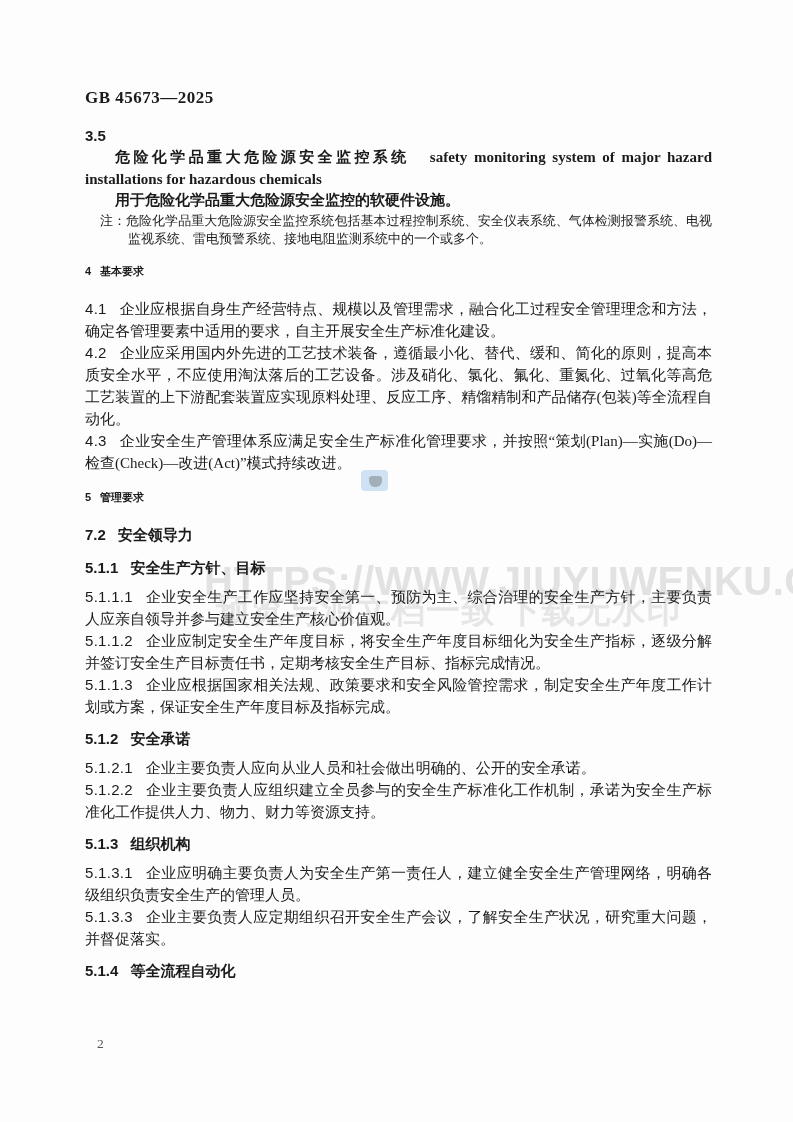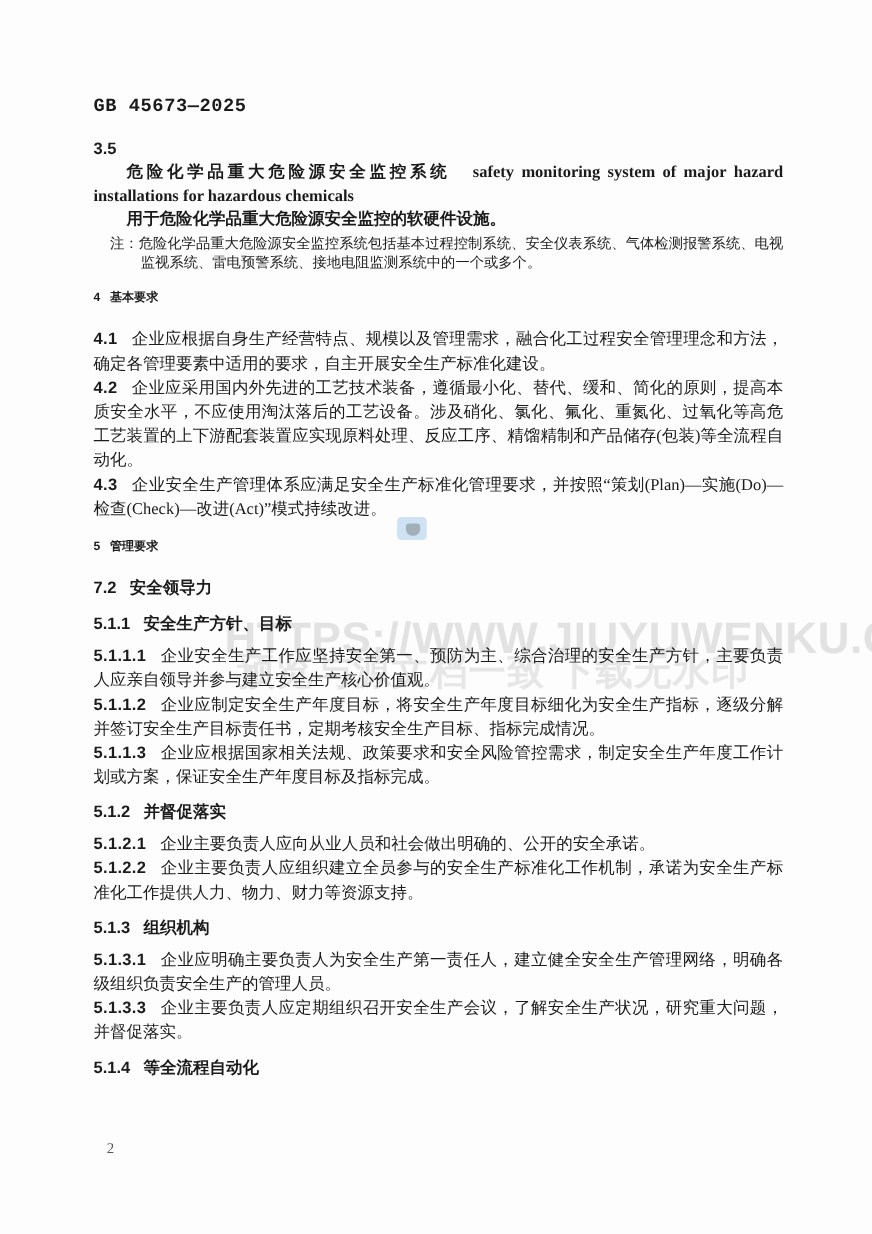--- a/index.html
+++ b/index.html
@@ -36,21 +36,21 @@
     position:absolute; left:216px; top:588px;
     font-family:"Liberation Sans","DejaVu Sans",sans-serif;
     font-weight:bold; font-size:34px; letter-spacing:1px;
     color:#e6e6e6; white-space:nowrap;
   }
 
   
   .content { position:absolute; left:85px; top:88px; width:627px; z-index:2; }
 
   .doc-code {
-    font-family:Liberation Mono, monospace;
+    font-family:Liberation Serif, serif;
     font-weight:bold; font-size:17px; line-height:20px;
     letter-spacing:.5px; margin:0 0 18px 0;
   }
   .clause-num {
     font-family:"Liberation Sans","DejaVu Sans",sans-serif;
     font-weight:bold; font-size:15px; line-height:20px; margin:0;
   }
   .term { margin:0; font-size:15px; line-height:21.5px; text-indent:2em; font-weight:bold; text-align:justify; }
   .term .term-zh { font-family:"Liberation Sans","DejaVu Sans",sans-serif; letter-spacing:.5px; }
   .term .term-en { font-family:"Liberation Serif","DejaVu Serif",serif; margin-left:.9em; }
@@ -71,21 +71,21 @@
   }
   .sub3-h {
     font-family:"Liberation Sans","DejaVu Sans",sans-serif;
     font-weight:bold; font-size:15px; line-height:21px; margin:10px 0 8px;
   }
   .h-num { margin-right:.8em; }
 
   .clause { margin:0; font-size:15px; line-height:22px; text-align:justify; }
   .clause .pnum {
     font-family:"Liberation Sans","DejaVu Sans",sans-serif;
-    font-weight:bold; margin-right:.85em; letter-spacing:.3px;
+    font-weight:normal; margin-right:.85em; letter-spacing:.3px;
   }
 
   .footer-page {
     position:absolute; left:97px; top:1036px; z-index:2;
     font-size:13.5px; color:#555;
   }
 </style>
 </head>
 <body>
 
@@ -143,21 +143,21 @@
       <span class="pnum">5.1.1.1</span><span>企业安全生产工作应坚持安全第一、预防为主、综合治理的安全生产方针，主要负责人应亲自领导并参与建立安全生产核心价值观。</span>
     </p>
     <p class="clause">
       <span class="pnum">5.1.1.2</span><span>企业应制定安全生产年度目标，将安全生产年度目标细化为安全生产指标，逐级分解并签订安全生产目标责任书，定期考核安全生产目标、指标完成情况。</span>
     </p>
     <p class="clause">
       <span class="pnum">5.1.1.3</span><span>企业应根据国家相关法规、政策要求和安全风险管控需求，制定安全生产年度工作计划或方案，保证安全生产年度目标及指标完成。</span>
     </p>
 
     <div class="sub3-h">
-      <span class="h-num">5.1.2</span><span>并督促落实</span>
+      <span class="h-num">5.1.2</span><span>安全承诺</span>
     </div>
     <p class="clause">
       <span class="pnum">5.1.2.1</span><span>企业主要负责人应向从业人员和社会做出明确的、公开的安全承诺。</span>
     </p>
     <p class="clause">
       <span class="pnum">5.1.2.2</span><span>企业主要负责人应组织建立全员参与的安全生产标准化工作机制，承诺为安全生产标准化工作提供人力、物力、财力等资源支持。</span>
     </p>
 
     <div class="sub3-h">
       <span class="h-num">5.1.3</span><span>组织机构</span>

